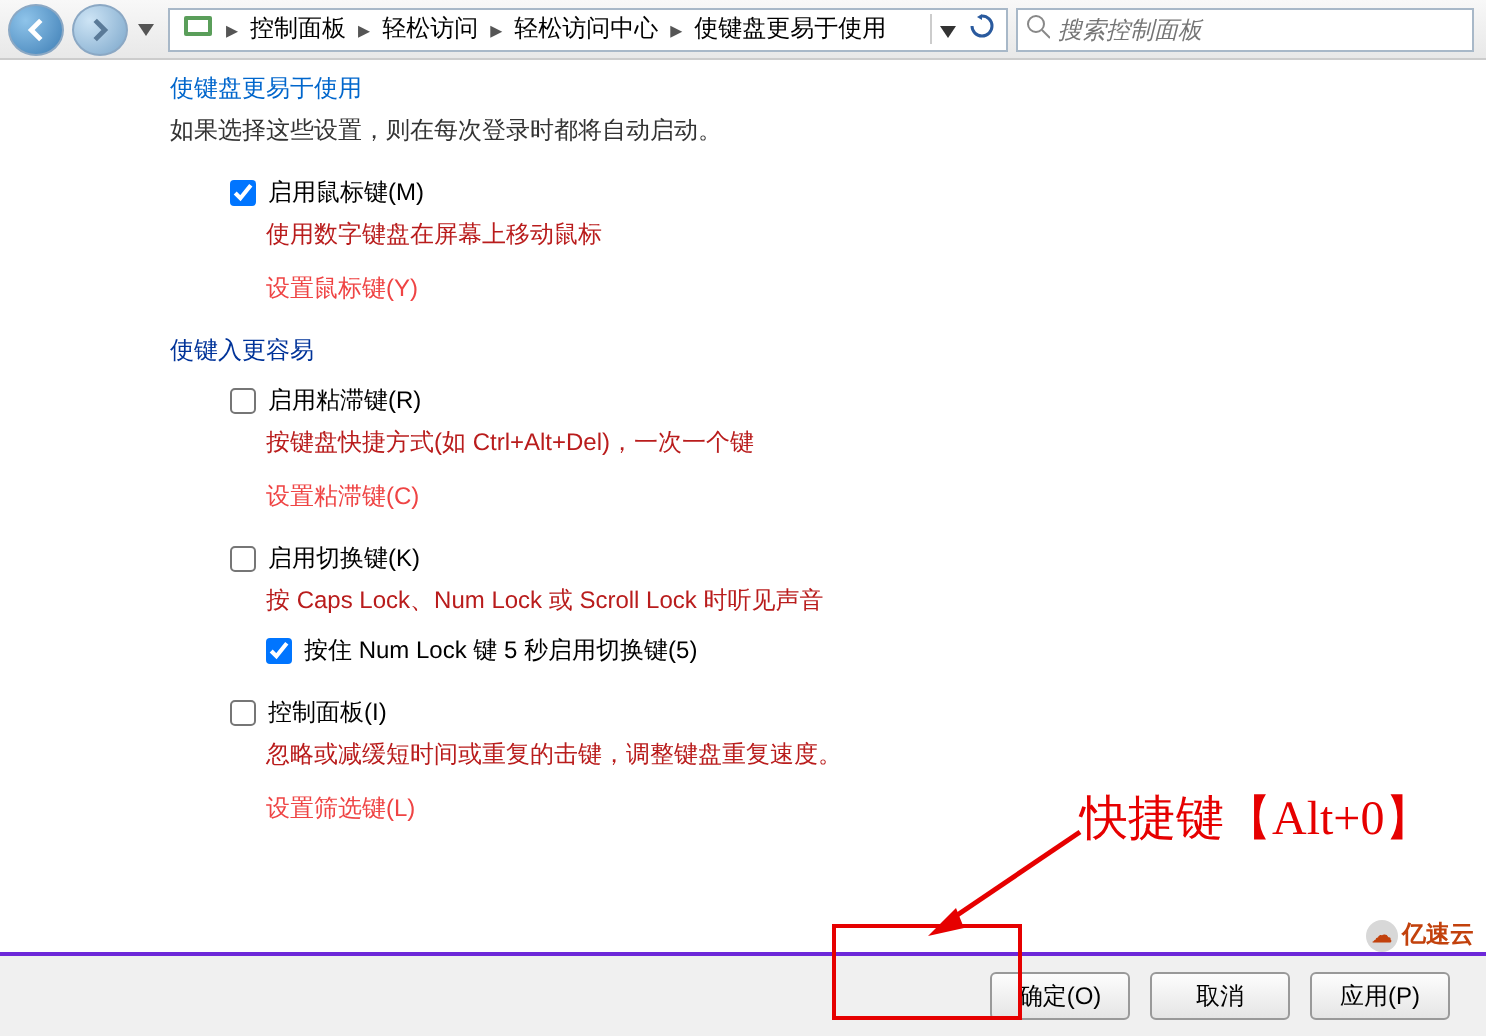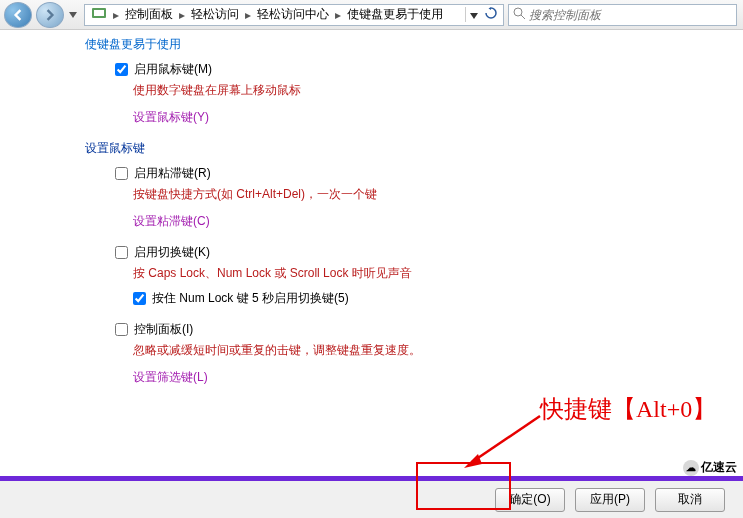--- a/index.html
+++ b/index.html
@@ -15,39 +15,39 @@
     .breadcrumb .folder-icon { width: 16px; height: 16px; margin: 0 4px; }
     .breadcrumb span.crumb { padding: 0 4px; color: #000; cursor: pointer; }
     .breadcrumb span.sep { color: #555; padding: 0 2px; }
     .breadcrumb .refresh { margin-left: auto; padding: 0 4px; border-left:1px solid #ccc; }
     
     .search-box { flex: 1; height: 22px; border: 1px solid #a8b8c8; background: #fff; margin: 0 6px 0 4px; display: flex; align-items: center; }
     .search-box .sicon { width: 16px; padding-left:4px; color:#888; }
     .search-box input { border: none; outline: none; flex: 1; padding: 0 4px; color: #b91c1c; font-style: italic; }
     
     .content { padding: 6px 20px 0 85px; height: 440px; overflow: hidden; position: relative; }
-    .link { color: #a21caf; cursor: pointer; }
+    .link { color: #ef4444; cursor: pointer; }
     .top-link { color: #0066cc; }
     .desc { color: #333; margin: 4px 0 14px 0; }
     
     .section-title { color: #003399; margin: 10px 0 8px 0; }
     .option { margin: 8px 0 4px 30px; display: flex; align-items: center; }
     .option input { margin-right: 6px; }
     .sub-desc { margin: 4px 0 0 48px; color: #b91c1c; }
     .sub-option { margin: 8px 0 0 48px; display:flex; align-items:center; }
     .sub-option input { margin-right: 6px; }
     .setting-link { margin: 10px 0 14px 48px; }
     
-    .bottom-bar { position: absolute; bottom: 0; left: 0; right: 0; height: 42px; background: #f0f0f0; border-top: 5px solid #6d28d9; display: flex; align-items: center; justify-content: flex-end; padding-right: 18px; gap: 10px; }
+    .bottom-bar { position: absolute; bottom: 0; left: 0; right: 0; height: 42px; background: #f0f0f0; border-top: 2px solid #6d28d9; display: flex; align-items: center; justify-content: flex-end; padding-right: 18px; gap: 10px; }
     .btn { min-width: 70px; height: 24px; border: 1px solid #999; background: linear-gradient(#fdfdfd, #e5e5e5); border-radius: 3px; cursor: pointer; padding: 0 10px; font-size: 12px; }
     
     .highlight-box { position: absolute; border: 2px solid #e60000; pointer-events: none; }
     .annotation { position: absolute; color: #e60000; font-size: 24px; font-family: "SimSun"; pointer-events:none; }
     .arrow-svg { position: absolute; pointer-events:none; }
-    .watermark { position: absolute; right: 6px; bottom: 42px; color: #000000; font-size: 14px; font-weight: bold; display:flex; align-items:center; gap:2px; }
+    .watermark { position: absolute; right: 6px; bottom: 42px; color: #c2410c; font-size: 14px; font-weight: bold; display:flex; align-items:center; gap:2px; }
     .watermark .circ { width:16px; height:16px; border-radius:50%; background:#d8d8d8; display:flex; align-items:center; justify-content:center; font-size:10px;}
   </style>
 </head>
 <body>
 
 <div class="nav-bar">
   <div class="nav-btn back">
     <svg viewBox="0 0 10 10">
         <path d="M7 1 L3 5 L7 9" stroke="#fff" stroke-width="2" fill="none"></path>
       </svg>
@@ -93,29 +93,30 @@
           <circle cx="5" cy="5" r="4" stroke="#888" fill="none"></circle>
           <line x1="8" y1="8" x2="12" y2="12" stroke="#888"></line>
         </svg>
     </span>
     <input type="text" placeholder="搜索控制面板" style="">
   </div>
 </div>
 
 <div class="content">
   <div class="top-link link">使键盘更易于使用</div>
+  <div class="desc">如果选择这些设置，则在每次登录时都将自动启动。</div>
 
   <div class="option">
     <input type="checkbox" checked="" style="">
     <span>启用鼠标键(M)</span>
   </div>
   <div class="sub-desc">使用数字键盘在屏幕上移动鼠标</div>
   <div class="setting-link link">设置鼠标键(Y)</div>
 
-  <div class="section-title">设置鼠标键</div>
+  <div class="section-title">使键入更容易</div>
 
   <div class="option">
     <input type="checkbox" style="">
     <span>启用粘滞键(R)</span>
   </div>
   <div class="sub-desc">按键盘快捷方式(如 Ctrl+Alt+Del)，一次一个键</div>
   <div class="setting-link link">设置粘滞键(C)</div>
 
   <div class="option">
     <input type="checkbox" style="">
@@ -130,22 +131,22 @@
   <div class="option" style="margin-top:14px">
     <input type="checkbox" style="">
     <span>控制面板(I)</span>
   </div>
   <div class="sub-desc">忽略或减缓短时间或重复的击键，调整键盘重复速度。</div>
   <div class="setting-link link">设置筛选键(L)</div>
 </div>
 
 <div class="bottom-bar">
   <button class="btn">确定(O)</button>
+  <button class="btn">取消</button>
   <button class="btn">应用(P)</button>
-  <button class="btn">取消</button>
 </div>
 
 <div class="highlight-box" style="left:416px; top:462px; width:95px; height:48px;"></div>
 <div class="annotation" style="left:540px; top:393px;">快捷键【Alt+0】</div>
 <svg class="arrow-svg" style="left:460px; top:410px;" width="90" height="60">
   <line x1="80" y1="6" x2="12" y2="52" stroke="#e60000" stroke-width="2.5"></line>
   <polygon points="4,58 18,44 22,54" fill="#e60000"></polygon>
 </svg>
 
 <div class="watermark">

